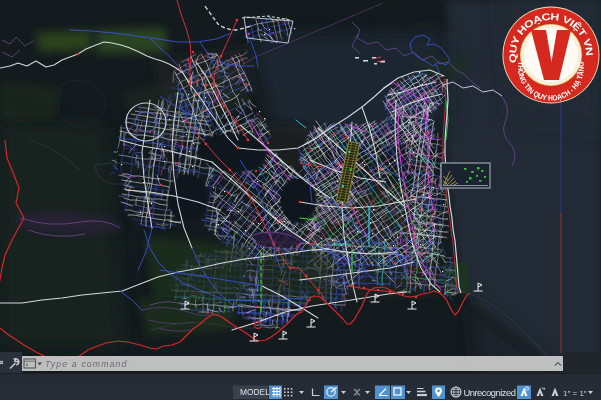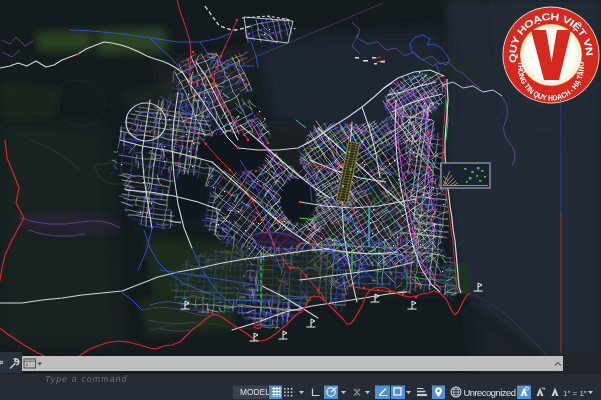--- a/index.html
+++ b/index.html
@@ -1989,21 +1989,21 @@
 <path d="M15.3,6.8 l-0.4,2.6 l2.6,0.4"></path>
 </g>
 </svg>
 <div style="position:absolute;left:22px;top:356px;width:541px;height:15px;background:rgba(203,203,203,0.93)"></div>
 <svg width="30" height="15" viewBox="0 0 30 15" style="position:absolute;left:23px;top:356px">
 <rect x="1" y="3" width="11.5" height="9" fill="none" stroke="#55595f" stroke-width="1.1"></rect>
 <path d="M1,5.2 L12.5,5.2" stroke="#55595f" stroke-width="0.8"></path>
 <path d="M3,7.5 l2,1.2 l-2,1.2" stroke="#55595f" stroke-width="0.8" fill="none"></path>
 <path d="M14.5,6.5 l4.5,0 l-2.25,3 z" fill="#44484e"></path>
 </svg>
-<div style="position:absolute;left:45px;top:374px;font-family:'Liberation Sans',sans-serif;font-style:italic;font-size:8.7px;letter-spacing:1.15px;color:#6b6e72">Type a command</div>
+<div style="position:absolute;left:45px;top:359px;font-family:'Liberation Sans',sans-serif;font-style:italic;font-size:8.7px;letter-spacing:1.15px;color:#6b6e72">Type a command</div>
 <svg width="12" height="15" viewBox="0 0 12 15" style="position:absolute;left:552px;top:357px">
       <path d="M3,8.5 l3,-3 l3,3" stroke="#5a5e64" stroke-width="1.1" fill="none"></path>
     </svg>
 <svg width="601" height="16" viewBox="0 0 601 16" style="position:absolute;left:0;top:384px">
       <rect width="601" height="16" fill="#262c35"></rect>
       <rect x="233" y="1.5" width="35" height="13.5" fill="#39414e"></rect>
       <text x="240" y="11" font-family="Liberation Sans,sans-serif" font-size="8.4" fill="#dde1e6">MODEL</text>
       <rect x="269" y="1.5" width="13" height="13.5" fill="#5092d0"></rect>
       <g stroke="#fff" stroke-width="1">
         <path d="M272,4.5 h8 M272,7.5 h8 M272,10.5 h8 M274,3 v10 M277,3 v10 M280,3 v10"></path>

